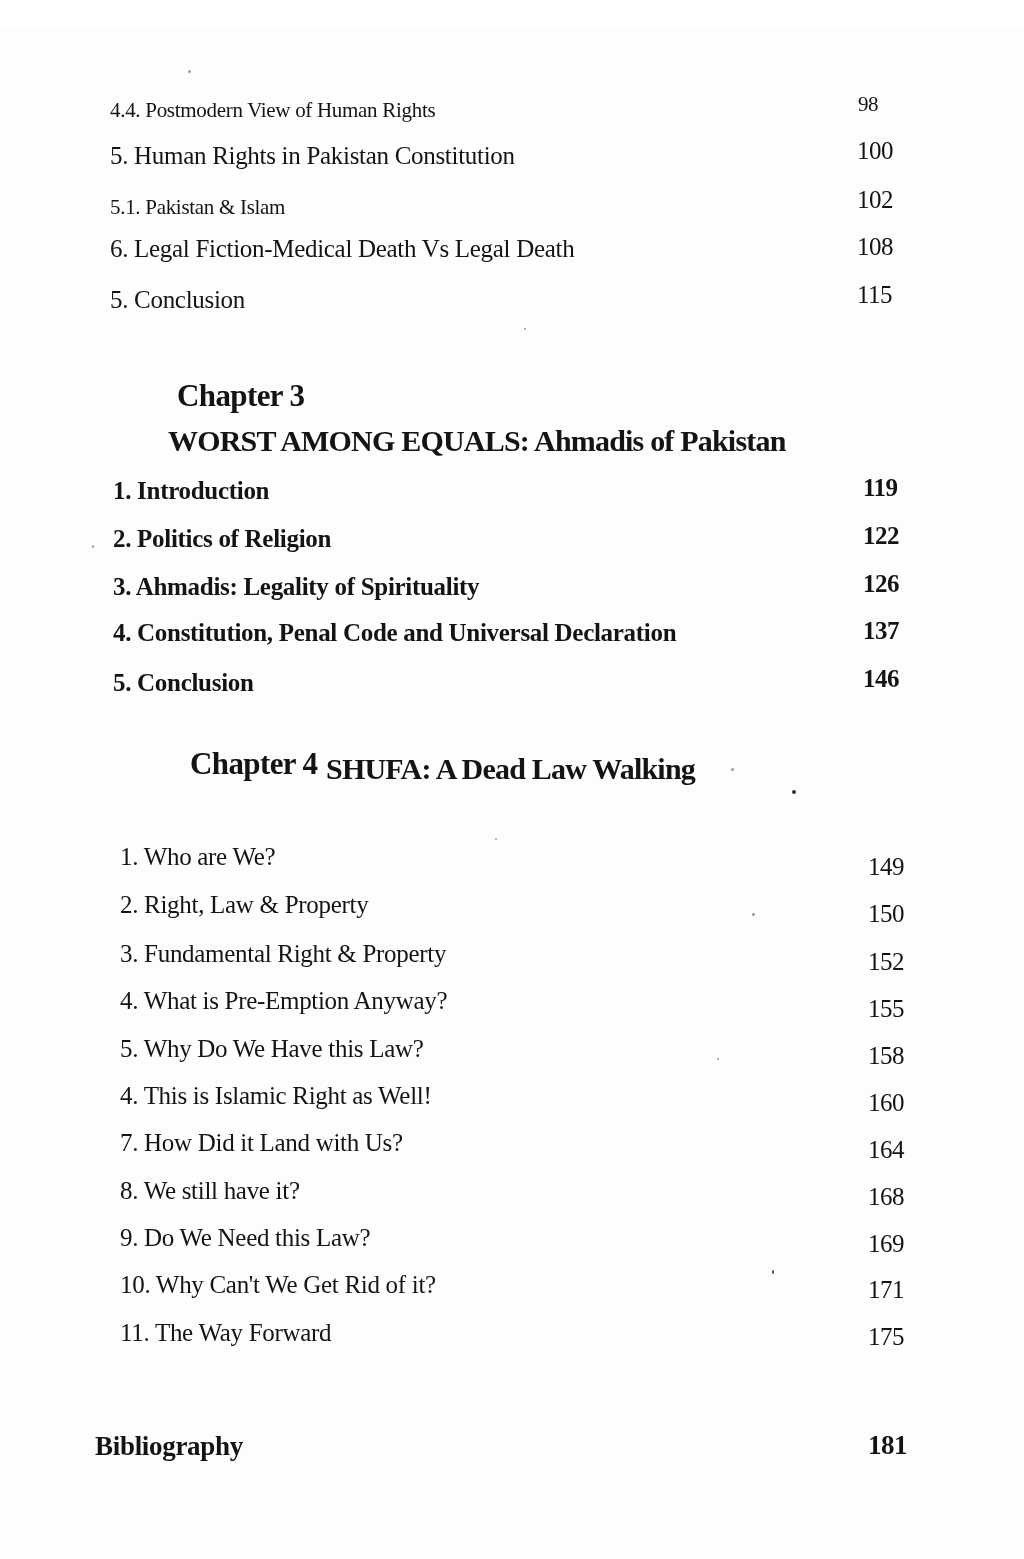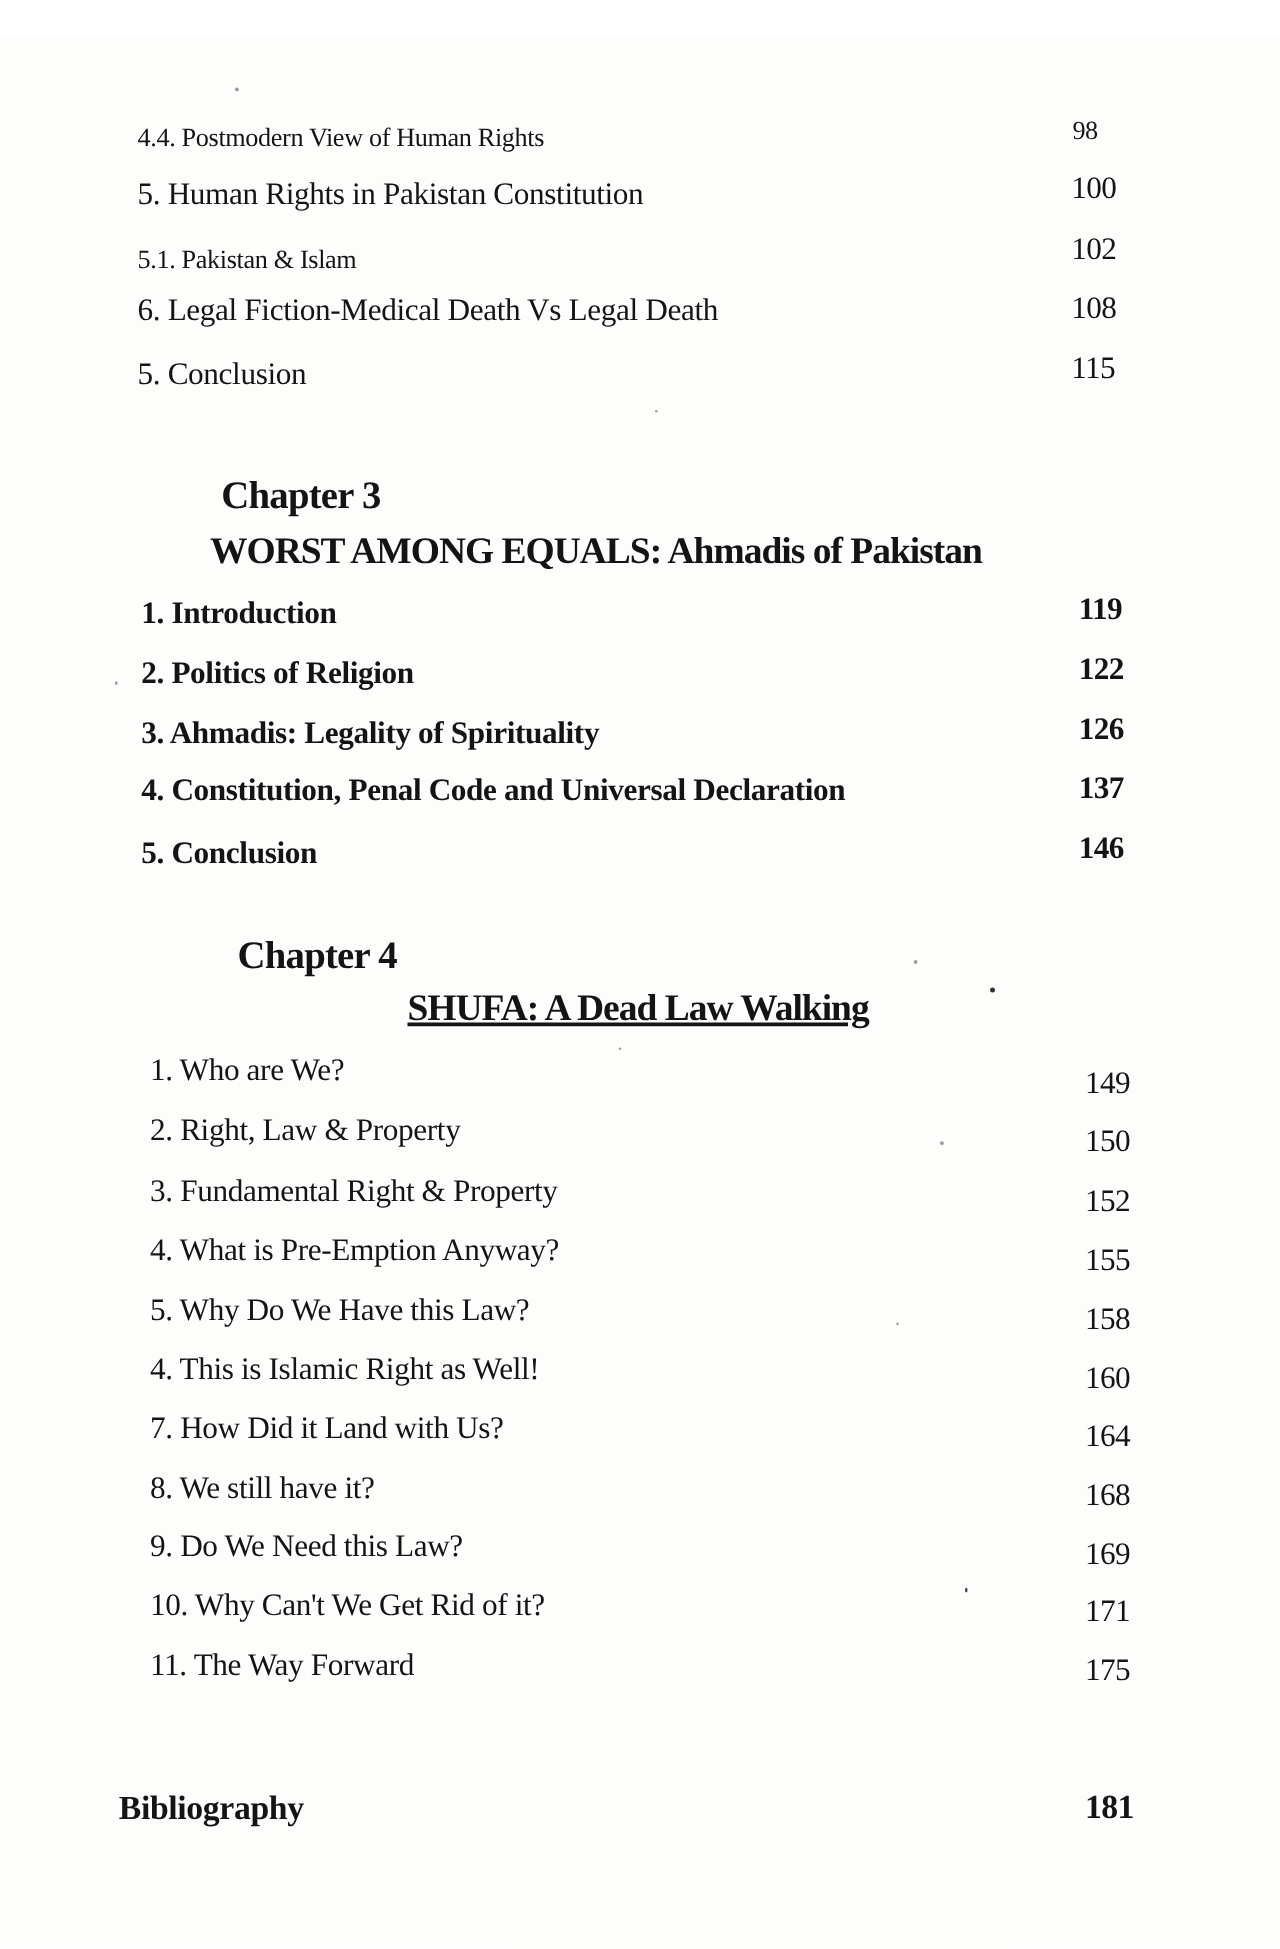--- a/index.html
+++ b/index.html
@@ -98,21 +98,21 @@
 
     <span class="entry-title s2" style="left:113px; top:591px;">4. Constitution, Penal Code and Universal Declaration</span>
     <span class="entry-page s2" style="left:863px; top:589px;">137</span>
 
     <span class="entry-title s2" style="left:113px; top:641px;">5. Conclusion</span>
     <span class="entry-page s2" style="left:863px; top:637px;text-align:center;">146</span>
   </div>
 
   <div>
     <span class="chapter-label" style="left:190px; top:718px;">Chapter 4</span>
-    <span class="chapter-title" style="left:326px; top:762px;text-decoration:underline;">SHUFA: A Dead Law Walking</span>
+    <span class="chapter-title" style="left:326px; top:724px;">SHUFA: A Dead Law Walking</span>
 
     <span class="entry-title s3" style="left:120px; top:815px;">1. Who are We?</span>
     <span class="entry-page s3" style="left:868px; top:825px;">149</span>
 
     <span class="entry-title s3" style="left:120px; top:863px;">2. Right, Law &amp; Property</span>
     <span class="entry-page s3" style="left:868px; top:872px;">150</span>
 
     <span class="entry-title s3" style="left:120px; top:912px;">3. Fundamental Right &amp; Property</span>
     <span class="entry-page s3" style="left:868px; top:920px;">152</span>
 

